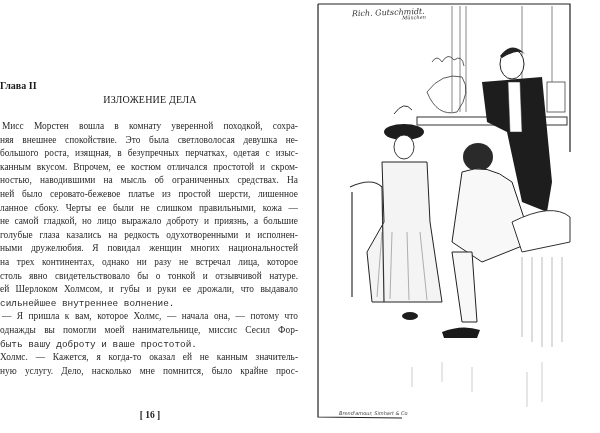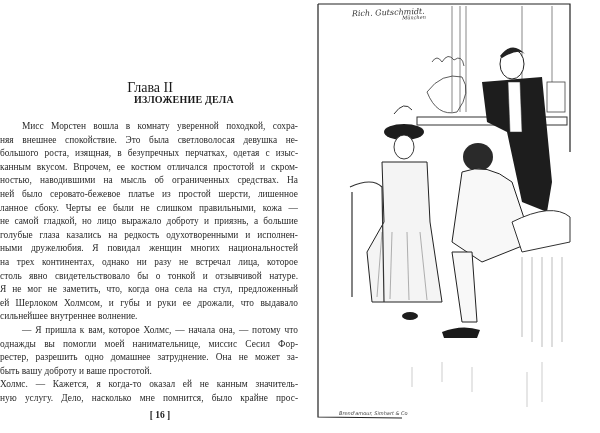--- a/index.html
+++ b/index.html
@@ -1,29 +1,29 @@
 <!DOCTYPE html>
 <html><head>
   <meta charset="utf-8">
   <style>
     html, body { margin: 0; padding: 0; background: #ffffff; }
     body { width: 600px; height: 433px; position: relative; overflow: hidden; }
     .spread { position: absolute; left: 0; top: 0; width: 600px; height: 433px; background: #fff; }
     .page-left { position: absolute; left: 0; top: 0; width: 300px; height: 433px; }
-    .chapter-num { position: absolute; left: 0; width: 300px; top: 80px; text-align: center;
-      font-family: "Liberation Serif", serif; font-weight: normal; font-size: 14px; color: #1a1a1a; }
+    .chapter-num { position: absolute; left: 0; width: 300px; top: 80px; 
+      font-family: "Liberation Serif", serif; font-weight: bold; font-size: 10px; color: #1a1a1a; }
     .chapter-title { position: absolute; left: 0; width: 300px; top: 94px; text-align: center;
-      font-family: "Liberation Serif", serif; font-weight: bold; font-size: 10px; color: #1a1a1a; letter-spacing: 0.2px; margin-left: 34px; }
+      font-family: "Liberation Serif", serif; font-weight: normal; font-size: 10px; color: #1a1a1a; letter-spacing: 0.2px; }
     .body-text { position: absolute; left: 0; top: 120px; width: 298px;
       font-family: "Liberation Serif", serif; font-size: 9.4px; line-height: 13.6px; color: #2a2a2a; }
     .line { white-space: nowrap; overflow: hidden; height: 13.6px; text-align: justify; text-align-last: justify; }
-    .line.indent { padding-left: 22px; }
-    .line.last { text-align-last: left; }
+    .line.indent { padding-left: 2px; }
+    .line.last { text-align-last: left; font-family: Liberation Mono, monospace; }
     .page-number { position: absolute; left: 0; width: 300px; top: 410px; text-align: center;
-      font-family: "Liberation Serif", serif; font-weight: bold; font-size: 9.5px; color: #1a1a1a; margin-left: 10px; }
+      font-family: "Liberation Serif", serif; font-weight: bold; font-size: 9.5px; color: #1a1a1a; }
     .page-right { position: absolute; left: 300px; top: 0; width: 300px; height: 433px; }
     .illustration { position: absolute; left: 12px; top: 2px; width: 260px; height: 418px; }
     .signature-top { position: absolute; left: 352px; top: 8px; font-family: "DejaVu Serif", serif; font-style: italic;
       font-size: 8px; color: #333; transform: rotate(-2deg); }
     .signature-top .sub { display:block; font-size: 5px; margin-left: 50px; margin-top: -2px; }
     .signature-bottom { position: absolute; left: 339px; top: 410px; font-family: "DejaVu Sans", sans-serif; font-style: italic;
       font-size: 5px; color: #444; }
   </style>
 </head>
 <body>
@@ -39,26 +39,24 @@
         <div class="line">большого роста, изящная, в безупречных перчатках, одетая с изыс-</div>
         <div class="line">канным вкусом. Впрочем, ее костюм отличался простотой и скром-</div>
         <div class="line">ностью, наводившими на мысль об ограниченных средствах. На</div>
         <div class="line">ней было серовато-бежевое платье из простой шерсти, лишенное</div>
         <div class="line">ланное сбоку. Черты ее были не слишком правильными, кожа —</div>
         <div class="line">не самой гладкой, но лицо выражало доброту и приязнь, а большие</div>
         <div class="line">голубые глаза казались на редкость одухотворенными и исполнен-</div>
         <div class="line">ными дружелюбия. Я повидал женщин многих национальностей</div>
         <div class="line">на трех континентах, однако ни разу не встречал лица, которое</div>
         <div class="line">столь явно свидетельствовало бы о тонкой и отзывчивой натуре.</div>
-        <div class="line">Я не мог не заметить, что, когда она села на стул, предложенный</div>
         <div class="line">ей Шерлоком Холмсом, и губы и руки ее дрожали, что выдавало</div>
         <div class="line last">сильнейшее внутреннее волнение.</div>
         <div class="line indent">— Я пришла к вам, которое Холмс, — начала она, — потому что</div>
         <div class="line">однажды вы помогли моей нанимательнице, миссис Сесил Фор-</div>
-        <div class="line">рестер, разрешить одно домашнее затруднение. Она не может за-</div>
         <div class="line last">быть вашу доброту и ваше простотой.</div>
         <div class="line">Холмс. — Кажется, я когда-то оказал ей не канным значитель-</div>
         <div class="line">ную услугу. Дело, насколько мне помнится, было крайне прос-</div>
       </div>
     <div class="page-number">[ 16 ]</div>
   </div>
 
   <div class="page-right">
     <svg class="illustration" viewBox="0 0 260 418" xmlns="http://www.w3.org/2000/svg">
 

